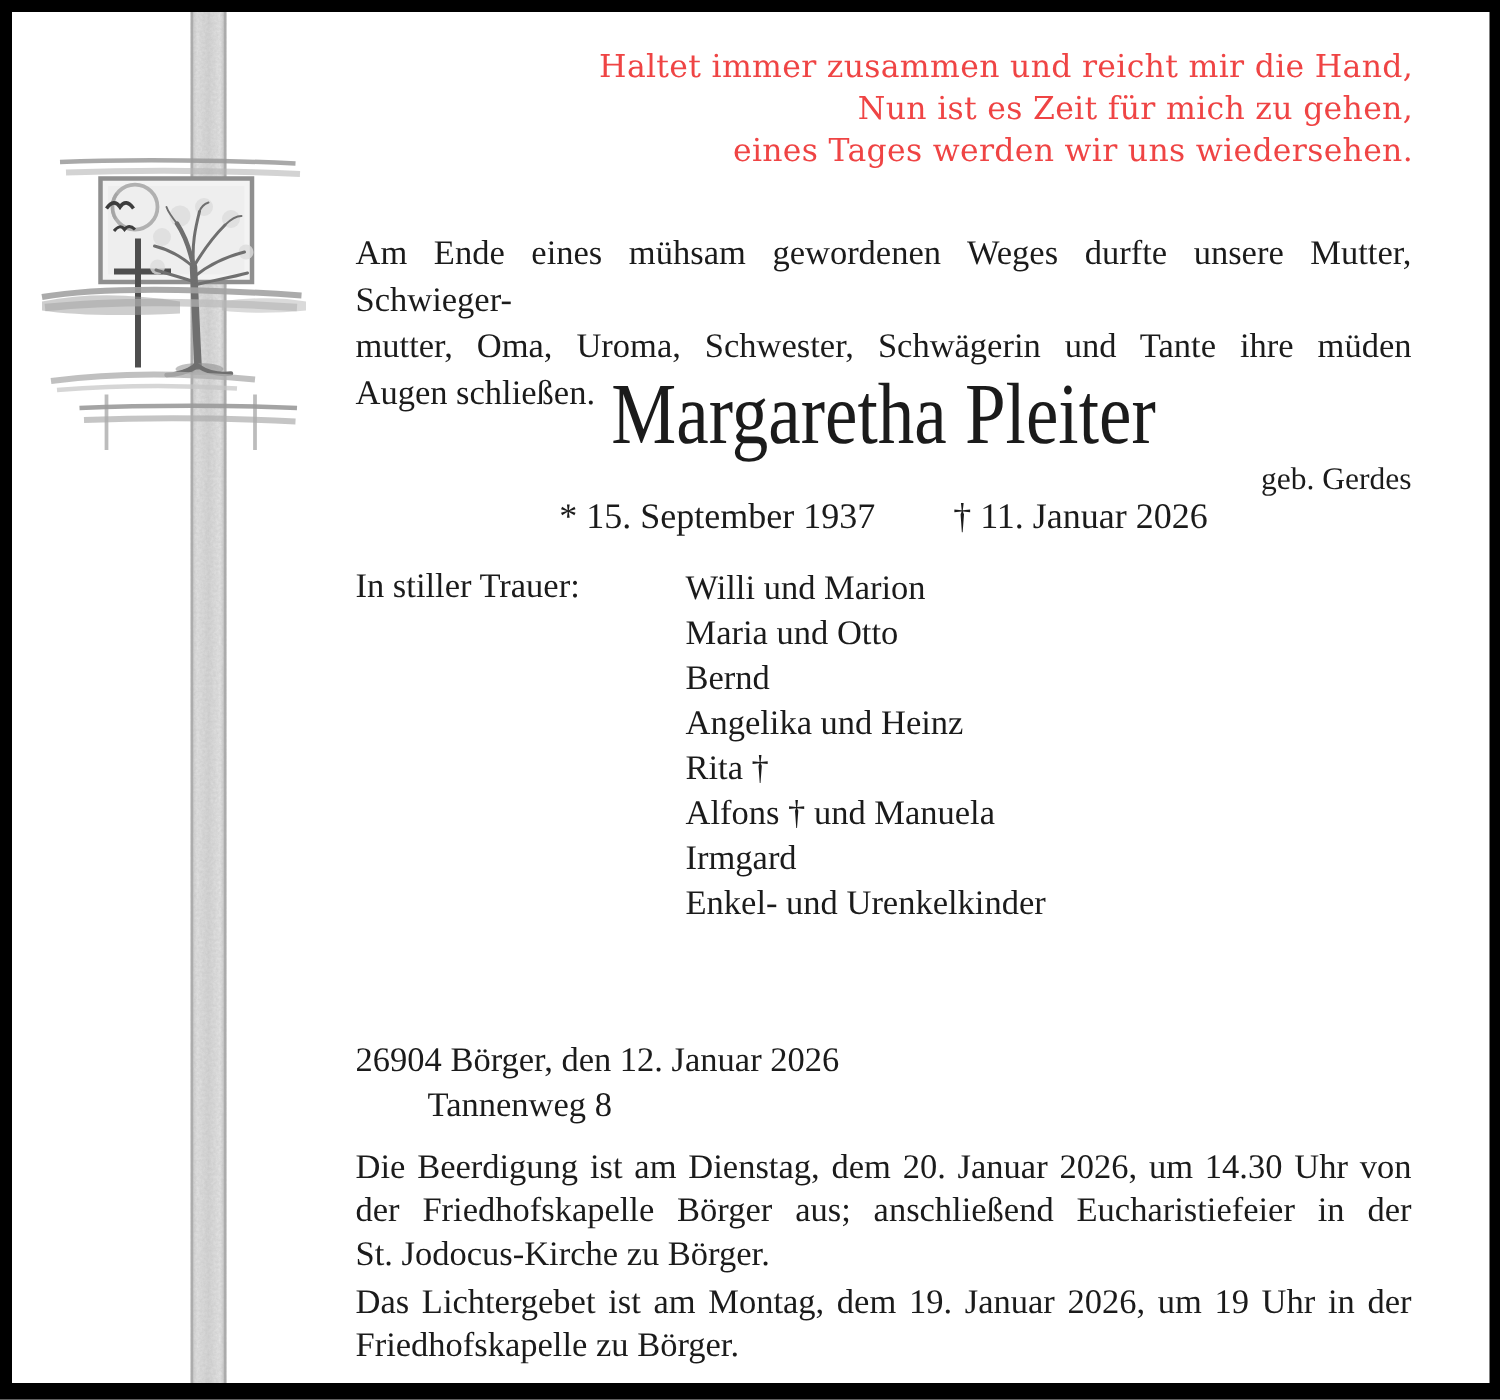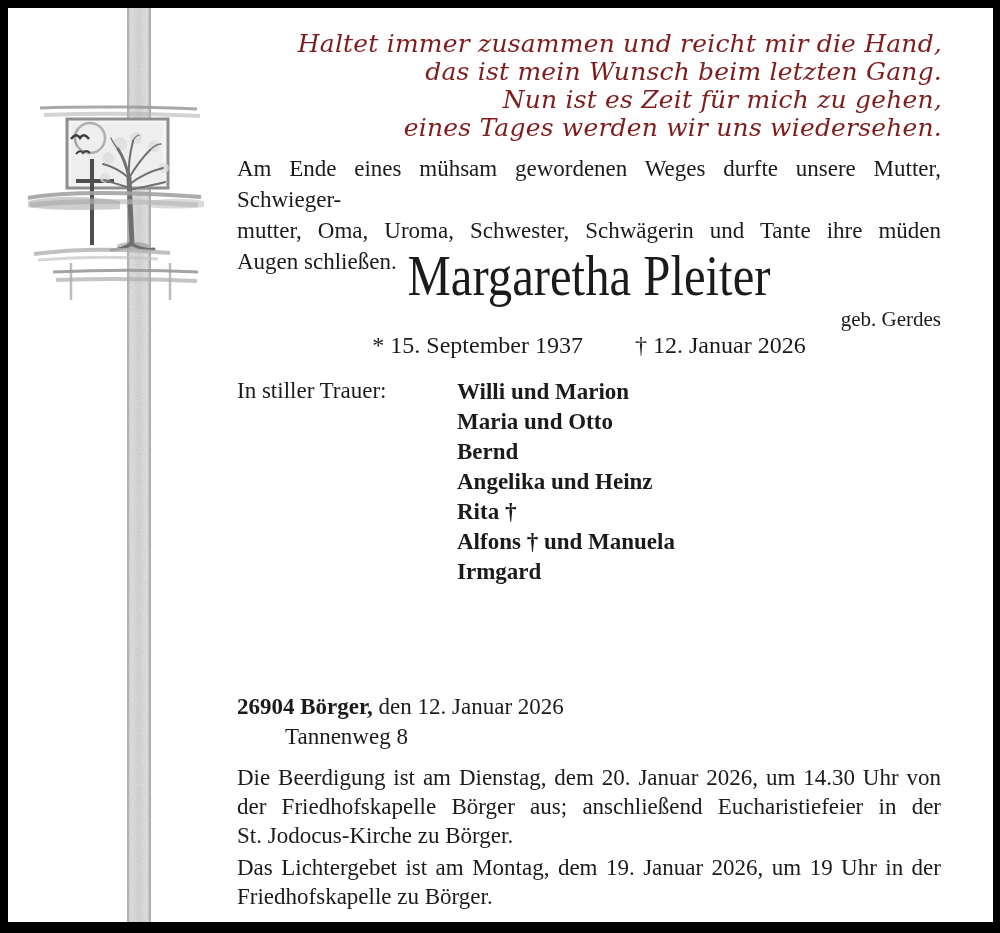--- a/index.html
+++ b/index.html
@@ -6,43 +6,43 @@
   body{width:1000px;height:933px;background:#000;font-family:"Liberation Serif",serif;}
   .page{position:relative;width:1000px;height:933px;background:#000;}
   .sheet{
     position:absolute;left:8px;top:8px;width:985px;height:914px;
     background:#ffffff;color:#1b1b1b;overflow:hidden;
   }
   .illus{position:absolute;left:0;top:0;}
 
   .poem{
     position:absolute;top:22px;right:51px;text-align:right;
-    font-family:"DejaVu Serif",serif;font-style:italic;
-    font-size:25px;line-height:28px;color:#7f1d1d;letter-spacing:.2px;
+    font-family:"DejaVu Serif",serif;
+    font-size:21px;line-height:28px;color:#ef4444;letter-spacing:.2px;
   }
 
   .intro{position:absolute;left:229px;top:145px;width:704px;font-size:23px;line-height:31px;}
   .jl{text-align:justify;text-align-last:justify;}
 
   .name{
     position:absolute;left:229px;top:238px;width:704px;margin:0;
     text-align:center;font-size:58px;font-weight:400;line-height:60px;
     transform:scaleX(.84);transform-origin:center;white-space:nowrap;
   }
   .maiden{position:absolute;left:229px;top:299px;width:704px;text-align:right;font-size:21px;}
   .dates{
     position:absolute;left:229px;top:324px;width:704px;
     display:flex;justify-content:center;gap:52px;font-size:24px;
   }
 
   .trauer-label{position:absolute;left:229px;top:370px;font-size:23px;}
-  .mourners{position:absolute;left:449px;top:369px;font-size:23px;font-weight:bold;line-height:30px;}
+  .mourners{position:absolute;left:449px;top:369px;font-size:23px;font-weight:normal;line-height:30px;}
 
   .cityline{position:absolute;left:229px;top:686px;font-size:23px;}
-  .cityline .city{font-weight:bold;}
+  .cityline .city{font-weight:normal;}
   .street{position:absolute;left:229px;top:716px;font-size:23px;margin-left:48px;}
 
   .burial{position:absolute;left:229px;top:755px;width:704px;font-size:23px;line-height:29px;}
   .vigil{position:absolute;left:229px;top:845px;width:704px;font-size:23px;line-height:29px;}
 </style>
 </head>
 <body>
 
 <div class="page">
   <div class="sheet">
@@ -126,47 +126,47 @@
         <path d="M30,252 C80,248 120,249 150,251" stroke="#c4c4c4" stroke-width="3" opacity="0.7"></path>
         <path d="M63,255 L63,292" stroke="#ababab" stroke-width="2.5" opacity="0.8"></path>
         <path d="M162,255 L162,292" stroke="#ababab" stroke-width="2.5" opacity="0.8"></path>
         <path d="M45,264 C90,262 150,262 190,264" stroke="#9a9a9a" stroke-width="3" opacity="0.9"></path>
         <path d="M48,272 C100,270 150,271 189,273" stroke="#adadad" stroke-width="4" opacity="0.7"></path>
       </g>
     </svg>
 
     <div class="poem">
       <div>Haltet immer zusammen und reicht mir die Hand,</div>
-      <div>das ist mein Wunsch beim letzten Gang.</div>
       <div>Nun ist es Zeit für mich zu gehen,</div>
       <div>eines Tages werden wir uns wiedersehen.</div>
     </div>
 
     <div class="intro">
       <div class="jl">Am Ende eines mühsam gewordenen Weges durfte unsere Mutter, Schwieger-</div>
       <div class="jl">mutter, Oma, Uroma, Schwester, Schwägerin und Tante ihre müden</div>
       <div>Augen schließen.</div>
     </div>
 
     <h1 class="name">Margaretha Pleiter</h1>
     <div class="maiden">geb. Gerdes</div>
     <div class="dates">
       <span>* 15. September 1937</span>
-      <span>† 12. Januar 2026</span>
+      <span>† 11. Januar 2026</span>
     </div>
 
     <div class="trauer-label">In stiller Trauer:</div>
     <div class="mourners">
         <div>Willi und Marion</div>
         <div>Maria und Otto</div>
         <div>Bernd</div>
         <div>Angelika und Heinz</div>
         <div>Rita †</div>
         <div>Alfons † und Manuela</div>
         <div>Irmgard</div>
+        <div>Enkel- und Urenkelkinder</div>
       </div>
 
     <div class="cityline">
       <span class="city">26904 Börger,</span>
       <span>den 12. Januar 2026</span>
     </div>
     <div class="street">Tannenweg 8</div>
 
     <div class="burial">
       <div class="jl">Die Beerdigung ist am Dienstag, dem 20. Januar 2026, um 14.30 Uhr von</div>

